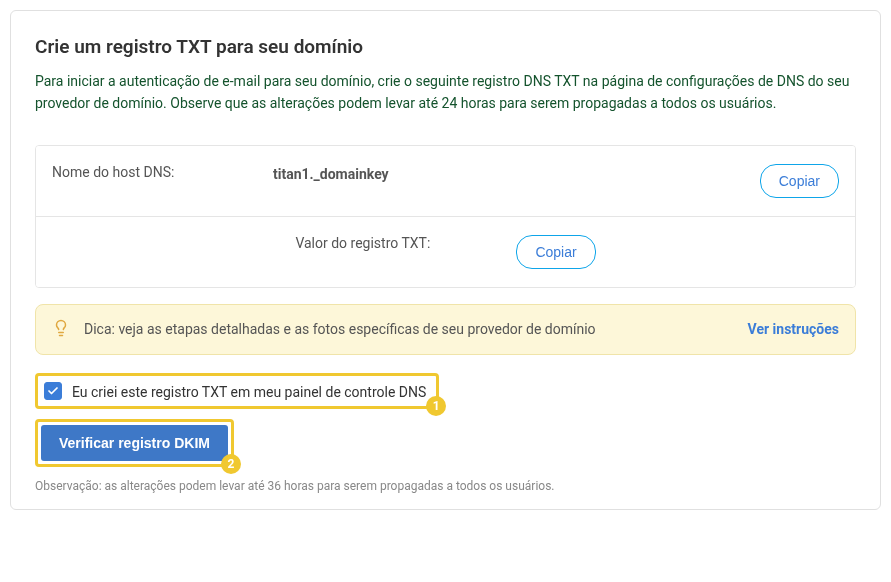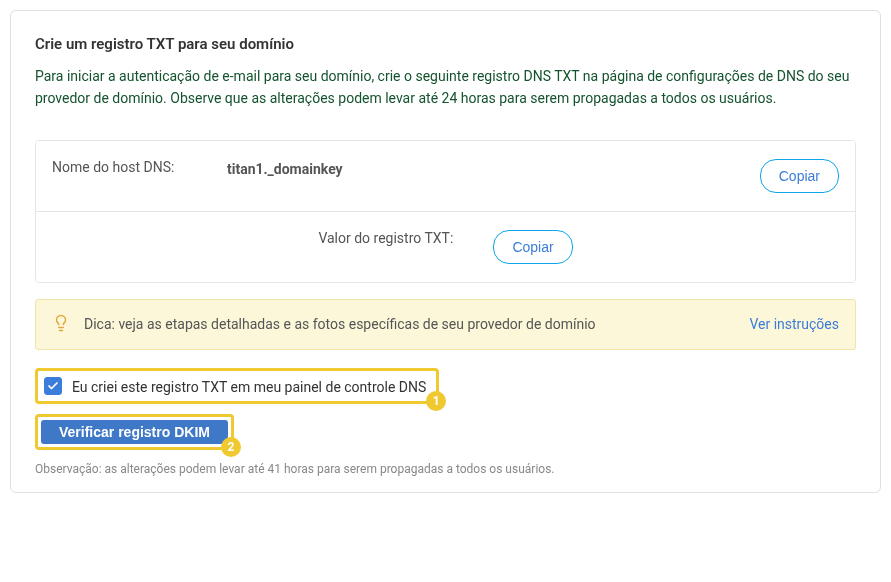--- a/index.html
+++ b/index.html
@@ -11,41 +11,42 @@
       color: #333;
     }
     .panel {
       border: 1px solid #e0e0e0;
       border-radius: 6px;
       padding: 24px 24px 16px 24px;
       max-width: 880px;
     }
     .title {
       font-weight: 600;
-      font-size: 15px;
+      font-size: 19px;
       color: #333;
       margin-bottom: 12px;
     }
     .description {
       color: #14532d;
       line-height: 1.6;
       margin-bottom: 30px;
     }
     .record-box {
       border: 1px solid #e5e5e5;
       border-radius: 4px;
       margin-bottom: 12px;
       overflow: hidden;
     }
     .record-row {
       display: flex;
       align-items: flex-start;
       padding: 18px 16px;
       border-bottom: 1px solid #e5e5e5;
       background: #fff;
+      gap: 46px;
     }
     .record-row:last-child { border-bottom: none; justify-content: center; }
     .record-label {
       flex: 0 0 175px;
       color: #555;
     }
     .record-value {
       flex: 1;
       color: #555;
       word-break: break-all;
@@ -60,38 +61,38 @@
       color: #3b7dd8;
       padding: 8px 18px;
       border-radius: 16px;
       font-size: 14px;
       cursor: pointer;
       font-weight: 500;
     }
     .hint-box {
       background: #fdf7d9;
       border: 1px solid #f0e4a9;
-      border-radius: 3px;
+      border-radius: 8px;
       padding: 14px 16px;
       display: flex;
       align-items: center;
       margin: 16px 0 18px 0;
     }
     .bulb-icon {
       flex: 0 0 auto;
       margin-right: 14px;
       color: #e0a840;
     }
     .hint-text {
       flex: 1;
       color: #555;
     }
     .hint-link {
       color: #3b7dd8;
-      font-weight: 400;
+      font-weight: 700;
       cursor: pointer;
       margin-left: 16px;
       text-align: center;
     }
     .checkbox-row {
       display: inline-flex;
       align-items: flex-end;
       border: 3px solid #f0c830;
       border-radius: 4px;
       padding: 6px 10px 6px 6px;
@@ -135,21 +136,21 @@
       border: 3px solid #f0c830;
       border-radius: 4px;
       padding: 3px;
       position: relative;
       margin-bottom: 8px;
     }
     .verify-btn {
       background: #3e78c7;
       color: #fff;
       border: none;
-      padding: 4px 18px;
+      padding: 10px 18px;
       font-size: 14px;
       font-weight: 600;
       border-radius: 3px;
       cursor: pointer;
       text-align: center;
     }
     .note {
       color: #888;
       font-size: 12px;
       margin-top: 4px;
@@ -198,14 +199,14 @@
     </div>
   </div>
 
   <div>
     <div class="verify-row">
       <button class="verify-btn">Verificar registro DKIM</button>
       <span class="badge">2</span>
     </div>
   </div>
 
-  <div class="note">Observação: as alterações podem levar até 41 horas para serem propagadas a todos os usuários.</div>
+  <div class="note">Observação: as alterações podem levar até 36 horas para serem propagadas a todos os usuários.</div>
 </div>
 
 </body></html>

